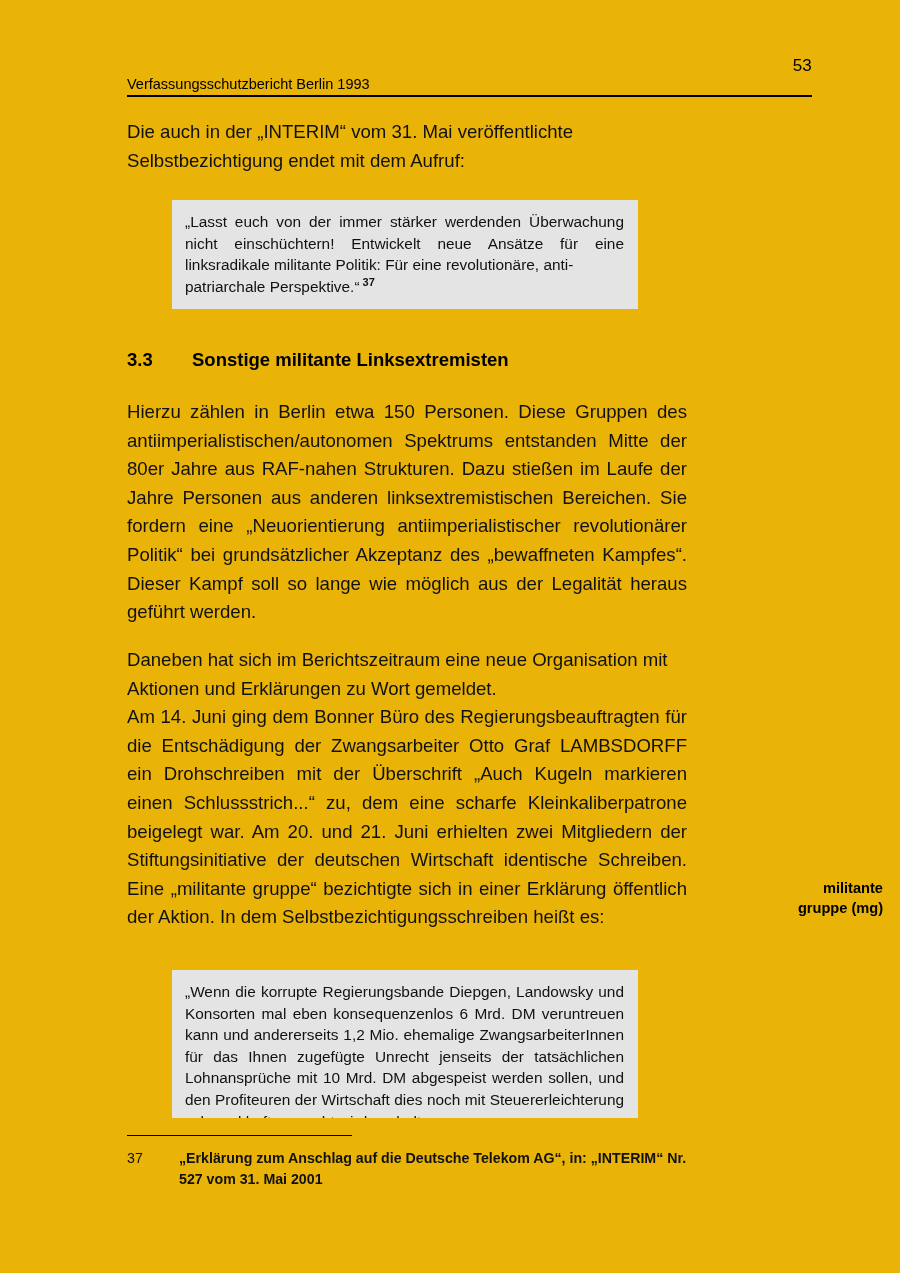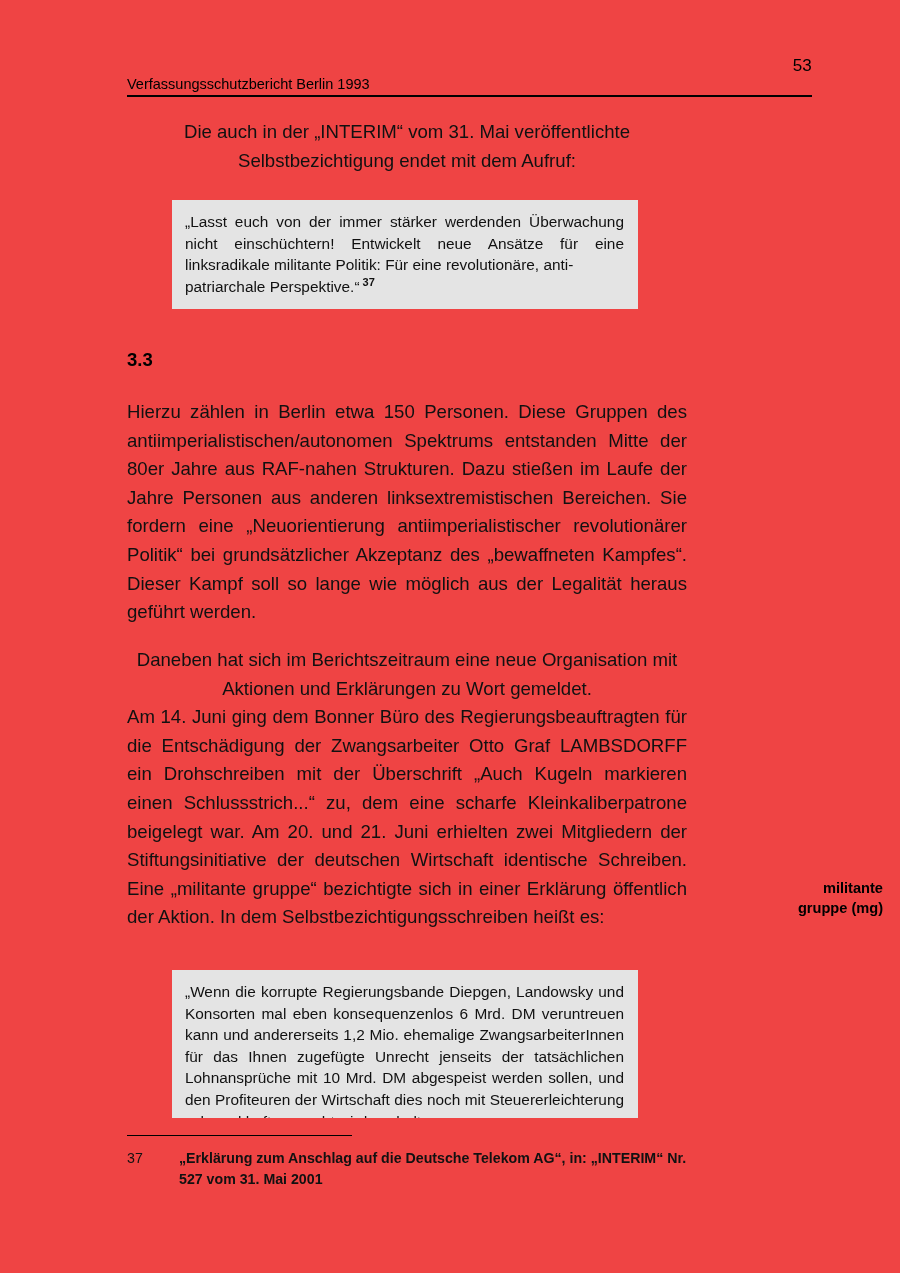--- a/index.html
+++ b/index.html
@@ -8,21 +8,21 @@
     background: #ffffff;
   }
   body {
     font-family: "Liberation Sans", sans-serif;
     color: #000000;
   }
   #page {
     position: relative;
     width: 900px;
     height: 1273px;
-    background: #ef4444;
+    background: #eab308;
     overflow: hidden;
   }
 
   
   .page-number {
     position: absolute;
     left: 770px;
     top: 56px;
     width: 42px;
     text-align: right;
@@ -54,21 +54,21 @@
     width: 560px;
   }
   p.body {
     margin: 0;
     font-size: 18.6px;
     line-height: 28.6px;
     text-align: justify;
     text-justify: inter-word;
     color: #111;
   }
-  p.body.last-left { text-align: center; }
+  p.body.last-left { text-align: left; }
 
   .intro { top: 118px; }
   .para-1 { top: 398px; }
   .para-2 { top: 646px; }
 
   
   .section-head {
     position: absolute;
     left: 127px;
     top: 349px;
@@ -171,20 +171,21 @@
     <p class="body last-left">Die auch in der „INTERIM“ vom 31. Mai veröffentlichte Selbstbezichtigung endet mit dem Aufruf:</p>
   </div>
 
   <div class="quote-box quote-1">
     <p>„Lasst euch von der immer stärker werdenden Überwachung nicht einschüchtern! Entwickelt neue Ansätze für eine linksradikale militante Politik: Für eine revolutionäre, anti-</p>
     <p class="ragged"><span>patriarchale Perspektive.“</span><sup class="fn">37</sup></p>
   </div>
 
   <div class="section-head">
     <span class="num">3.3</span>
+    <span class="ttl">Sonstige militante Linksextremisten</span>
   </div>
 
   <div class="col para-1">
     <p class="body">Hierzu zählen in Berlin etwa 150 Personen. Diese Gruppen des antiimperialistischen/autonomen Spektrums entstanden Mitte der 80er Jahre aus RAF-nahen Strukturen. Dazu stießen im Laufe der Jahre Personen aus anderen linksextremistischen Bereichen. Sie fordern eine „Neuorientierung antiimperialistischer revolutionärer Politik“ bei grundsätzlicher Akzeptanz des „bewaffneten Kampfes“. Dieser Kampf soll so lange wie möglich aus der Legalität heraus geführt werden.</p>
   </div>
 
   <div class="col para-2">
     <p class="body last-left">Daneben hat sich im Berichtszeitraum eine neue Organisation mit Aktionen und Erklärungen zu Wort gemeldet.</p>
     <p class="body">Am 14. Juni ging dem Bonner Büro des Regierungsbeauftragten für die Entschädigung der Zwangsarbeiter Otto Graf LAMBSDORFF ein Drohschreiben mit der Überschrift „Auch Kugeln markieren einen Schlussstrich...“ zu, dem eine scharfe Kleinkaliberpatrone beigelegt war. Am 20. und 21. Juni erhielten zwei Mitgliedern der Stiftungsinitiative der deutschen Wirtschaft identische Schreiben. Eine „militante gruppe“ bezichtigte sich in einer Erklärung öffentlich der Aktion. In dem Selbstbezichtigungsschreiben heißt es:</p>
   </div>

